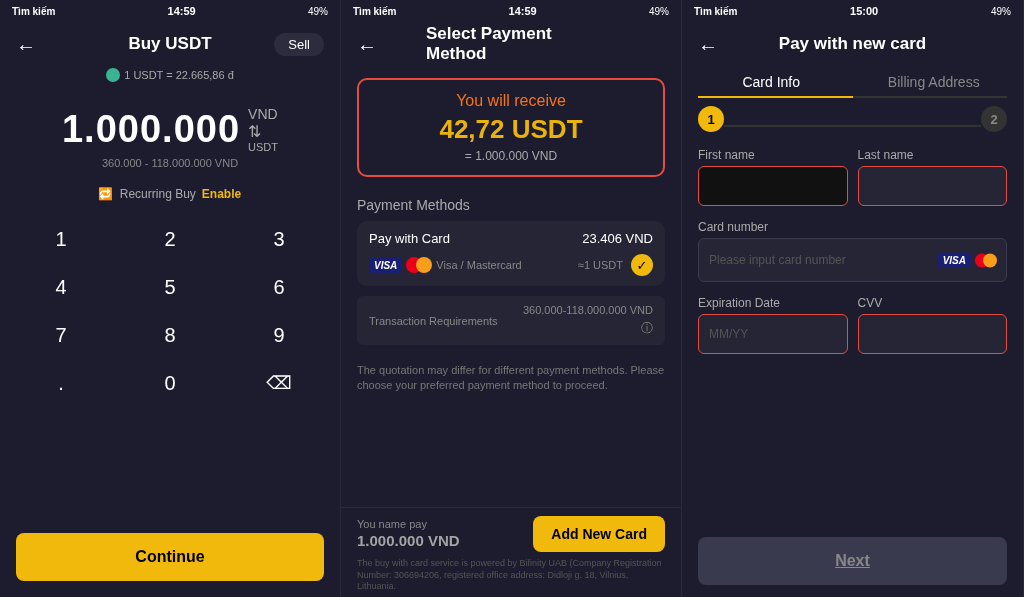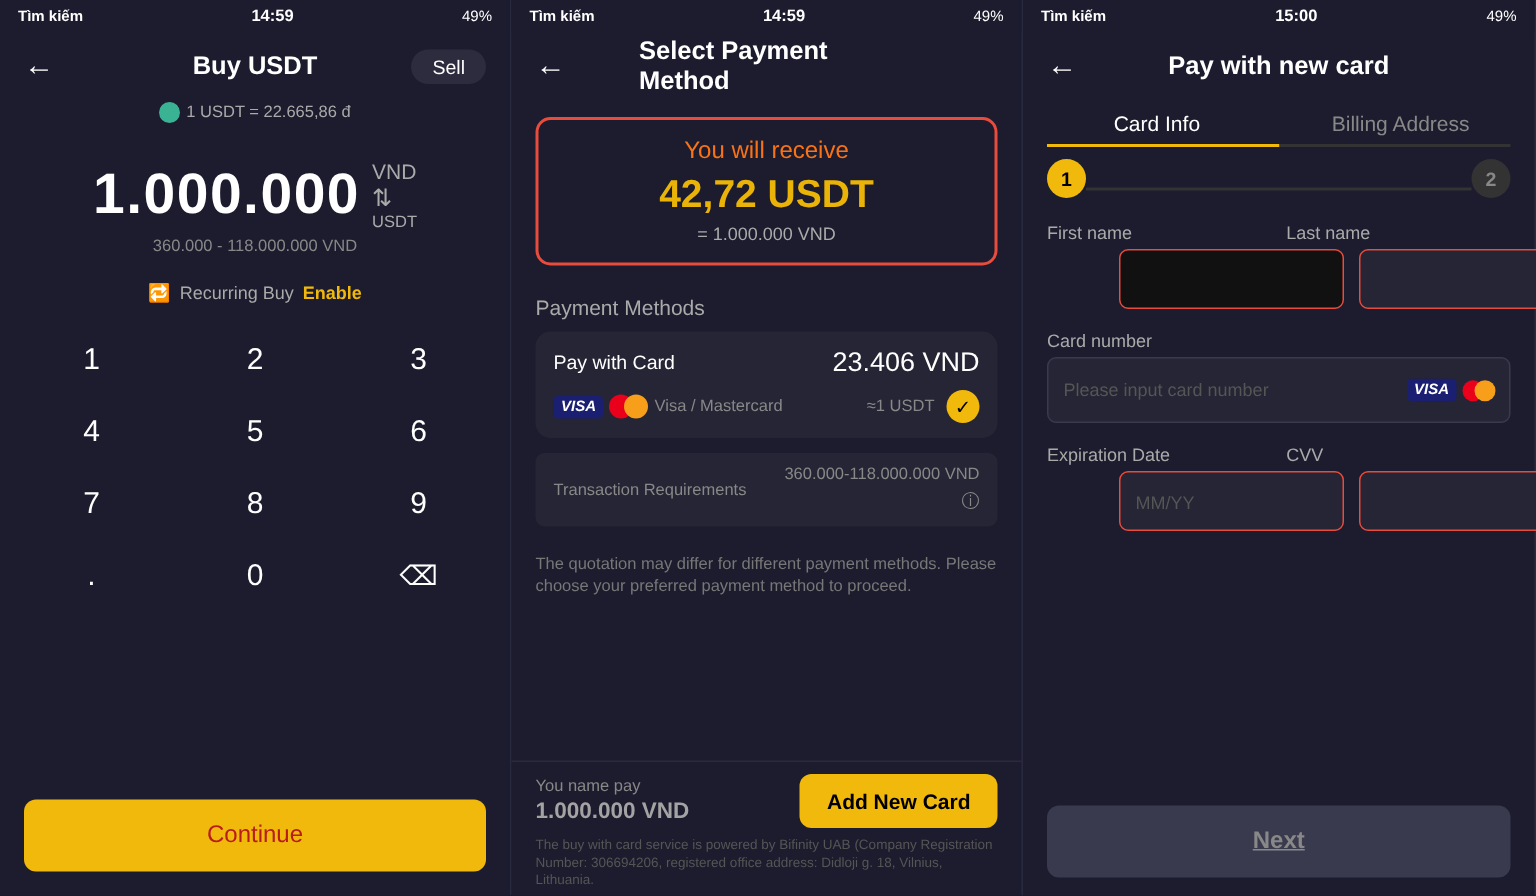--- a/index.html
+++ b/index.html
@@ -179,25 +179,25 @@
       cursor: pointer;
       border-radius: 8px;
     }
     .key-delete { font-size: 18px; }
 
     
     .continue-btn {
       margin: 8px 16px 16px;
       height: 48px;
       background: #f0b90b;
-      color: #b91c1c;
+      color: #000000;
       border: none;
       border-radius: 8px;
       font-size: 16px;
-      font-weight: 400;
+      font-weight: 700;
       cursor: pointer;
       width: calc(100% - 32px);
     }
 
     
     .panel2-receive-box {
       margin: 12px 16px;
       border: 2px solid #e74c3c;
       border-radius: 10px;
       padding: 12px;
@@ -221,21 +221,21 @@
       border-radius: 10px;
       padding: 10px 12px;
     }
     .payment-card-top {
       display: flex;
       justify-content: space-between;
       align-items: center;
       margin-bottom: 8px;
     }
     .pay-with-card-label { font-size: 13px; color: #fff; font-weight: 500; }
-    .pay-amount { font-size: 18px; color: #fff; }
+    .pay-amount { font-size: 13px; color: #fff; }
 
     .card-logos {
       display: flex;
       align-items: center;
       gap: 4px;
     }
     .visa-logo {
       background: #1a1f71;
       color: #fff;
       font-size: 10px;
@@ -353,24 +353,23 @@
       font-size: 12px;
       color: #aaa;
     }
     .form-input {
       background: #252535;
       border: 1.5px solid #e74c3c;
       border-radius: 6px;
       height: 40px;
       padding: 0 10px;
       color: #fde047;
-      font-size: 15px;
+      font-size: 12px;
       outline: none;
       width: 100%;
-      margin-left: 48px;
     }
     .form-input::placeholder { color: #555; font-size: 12px; }
 
     .card-number-wrapper {
       position: relative;
     }
     .card-number-input {
       background: #252535;
       border: 1.5px solid #3a3a4e;
       border-radius: 6px;

